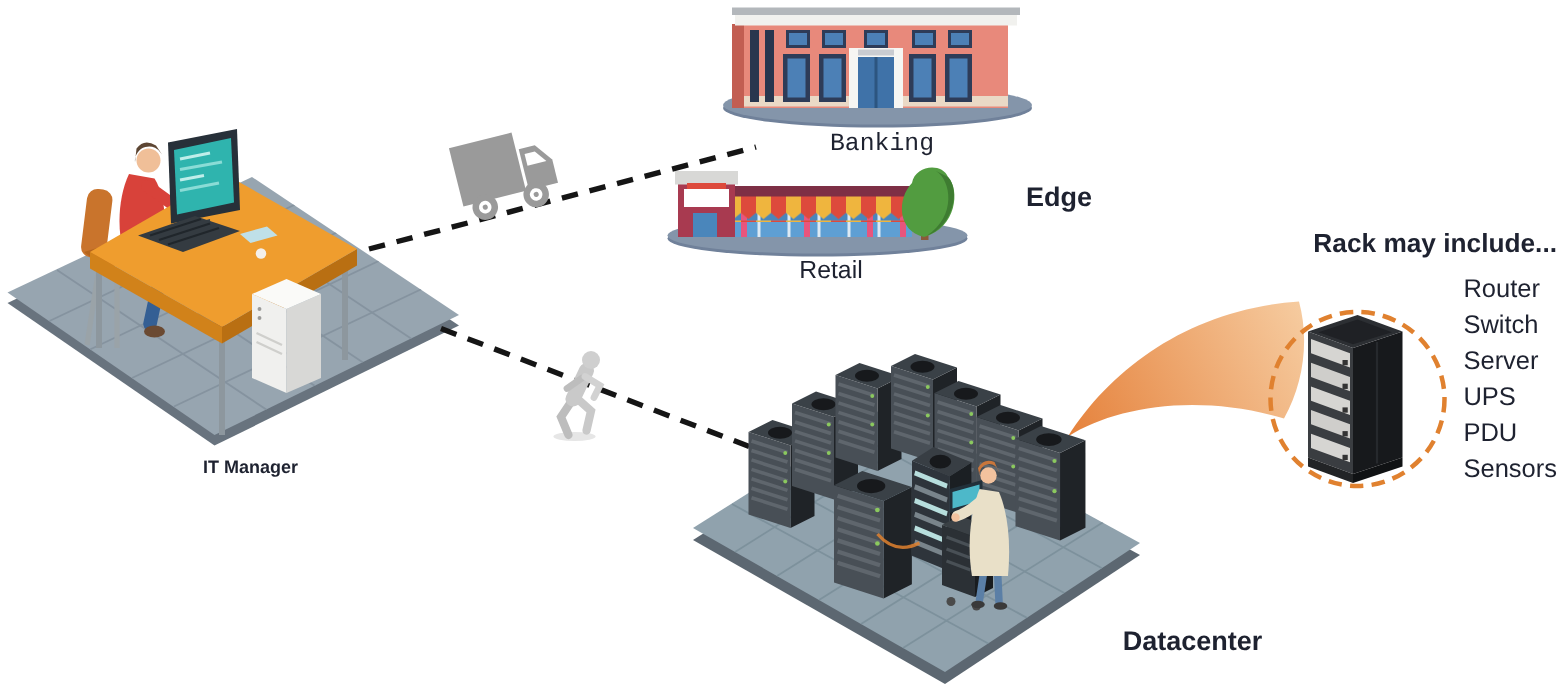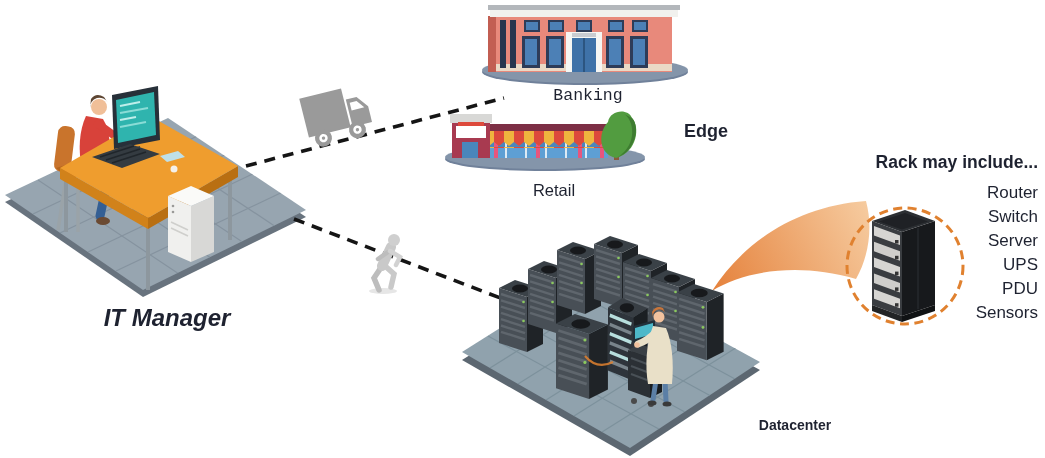--- a/index.html
+++ b/index.html
@@ -2,26 +2,26 @@
 <html><head>
 <meta charset="utf-8">
 <style>
   html,body{margin:0;padding:0;background:#ffffff;}
   #stage{position:relative;width:1045px;height:458px;overflow:hidden;
          font-family:"Liberation Sans",sans-serif;background:#ffffff;}
   #art{position:absolute;left:0;top:0;}
   .lbl{position:absolute;color:#1e2230;white-space:nowrap;}
   .lbl.bold{font-weight:700;}
   .lbl.center{text-align:center;}
-  .lbl.right{text-align:right;}
-  #lbl-itmanager{left:87px;top:304px;width:160px;font-size:24px;font-style:italic;}
+  .lbl.right{text-align:left;}
+  #lbl-itmanager{left:87px;top:304px;width:160px;font-size:12px;}
   #lbl-banking{left:538px;top:86px;width:100px;font-size:16.5px;font-family:Liberation Mono, monospace;}
-  #lbl-retail{left:504px;top:171px;width:100px;font-size:16.5px;margin-top:10px;}
+  #lbl-retail{left:504px;top:171px;width:100px;font-size:16.5px;}
   #lbl-edge{left:656px;top:103px;width:100px;font-size:18px;margin-top:18px;}
-  #lbl-datacenter{left:715px;top:417px;width:160px;font-size:14px;text-align:center;}
+  #lbl-datacenter{left:715px;top:417px;width:160px;font-size:18px;text-align:center;}
   #rack-title{right:7px;top:152px;font-size:17.5px;}
   #rack-list{right:7px;top:181px;font-size:17px;line-height:24px;}
 </style>
 </head>
 <body>
 
 <div id="stage">
 
 <svg id="art" width="1045" height="458" viewBox="0 0 1045 458">
   <defs>

